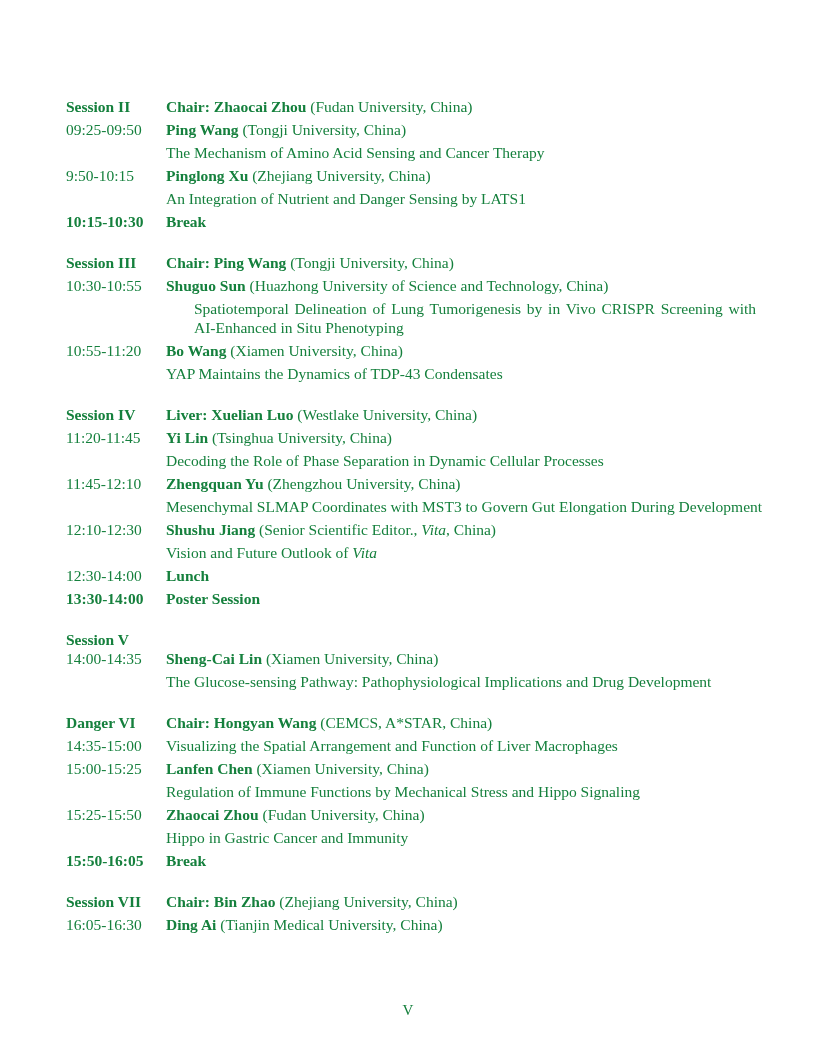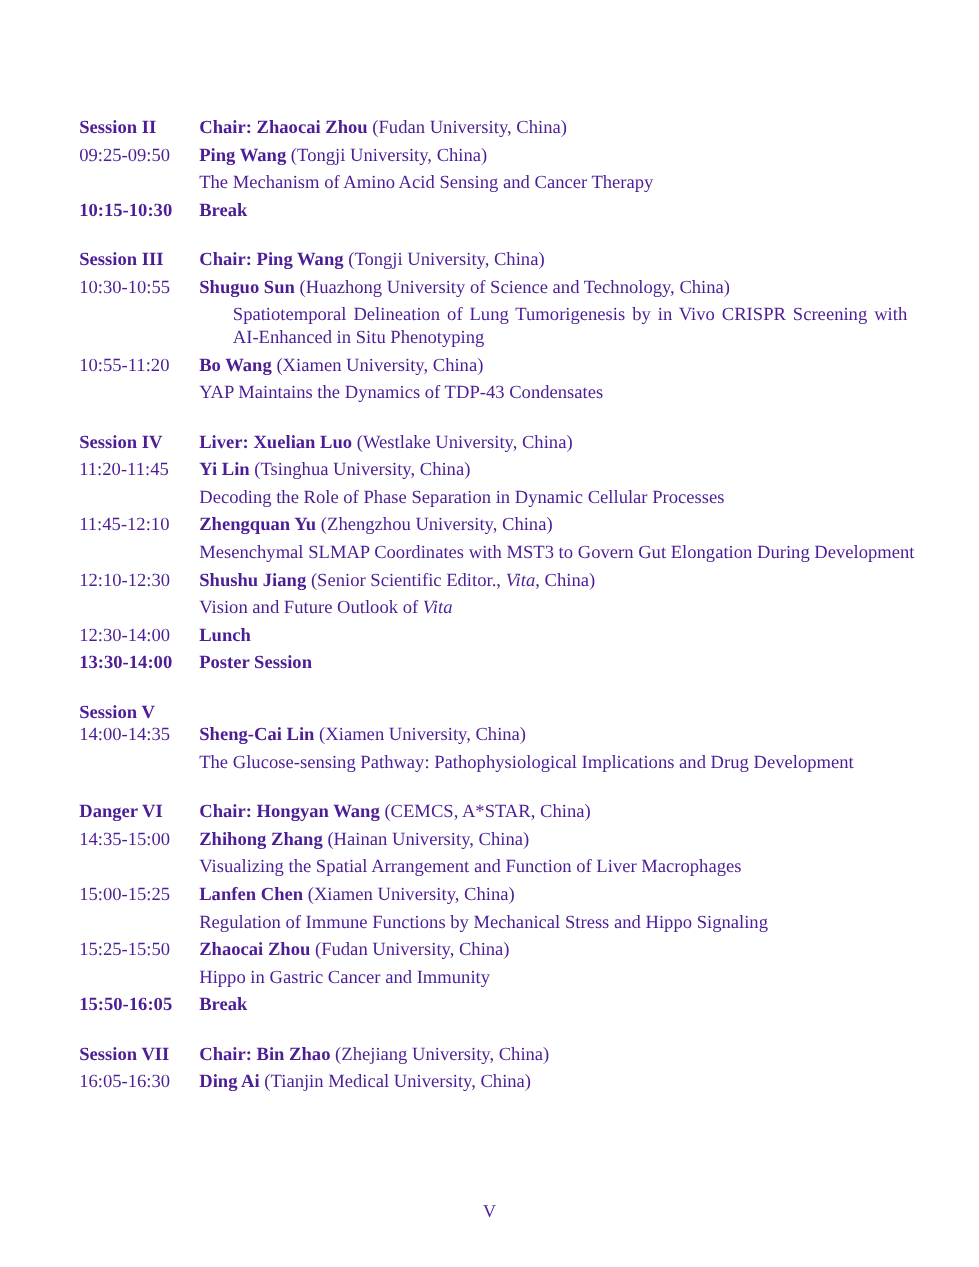--- a/index.html
+++ b/index.html
@@ -1,21 +1,21 @@
 <!DOCTYPE html>
 <html><head>
 <meta charset="utf-8">
 <style>
   html, body { margin: 0; padding: 0; background: #ffffff; }
   .page {
     position: relative;
     width: 816px;
     height: 1056px;
     background: #ffffff;
-    color: #4c1d95;
+    color: #15803d;
     font-family: "Liberation Serif", "DejaVu Serif", serif;
     font-size: 15.5px;
     line-height: 19px;
     overflow: hidden;
   }
   .schedule {
     position: absolute;
     left: 66px;
     top: 97px;
     width: 690px;
@@ -55,20 +55,27 @@
           </div>
         </div>
         <div class="row">
           <div class="left">09:25-09:50</div>
           <div class="content">
             <p class="nowrap"><span class="bold">Ping Wang</span><span> (Tongji University, China)</span></p>
             <p class="nowrap"><span>The Mechanism of Amino Acid Sensing and Cancer Therapy</span></p>
           </div>
         </div>
         <div class="row">
+          <div class="left">9:50-10:15</div>
+          <div class="content">
+            <p class="nowrap"><span class="bold">Pinglong Xu</span><span> (Zhejiang University, China)</span></p>
+            <p class="nowrap"><span>An Integration of Nutrient and Danger Sensing by LATS1</span></p>
+          </div>
+        </div>
+        <div class="row">
           <div class="left bold">10:15-10:30</div>
           <div class="content">
             <p class="nowrap"><span class="bold">Break</span></p>
           </div>
         </div>
       </section>
       <section class="session-block">
         <div class="row">
           <div class="left bold">Session III</div>
           <div class="content">
@@ -146,21 +153,20 @@
       <section class="session-block">
         <div class="row">
           <div class="left bold">Danger VI</div>
           <div class="content">
             <p class="nowrap"><span class="bold">Chair: Hongyan Wang</span><span> (CEMCS, A*STAR, China)</span></p>
           </div>
         </div>
         <div class="row">
           <div class="left">14:35-15:00</div>
           <div class="content">
-            <p class="nowrap"><span class="bold">Zhihong Zhang</span><span> (Hainan University, China)</span></p>
             <p class="nowrap"><span>Visualizing the Spatial Arrangement and Function of Liver Macrophages</span></p>
           </div>
         </div>
         <div class="row">
           <div class="left">15:00-15:25</div>
           <div class="content">
             <p class="nowrap"><span class="bold">Lanfen Chen</span><span> (Xiamen University, China)</span></p>
             <p class="nowrap"><span>Regulation of Immune Functions by Mechanical Stress and Hippo Signaling</span></p>
           </div>
         </div>

